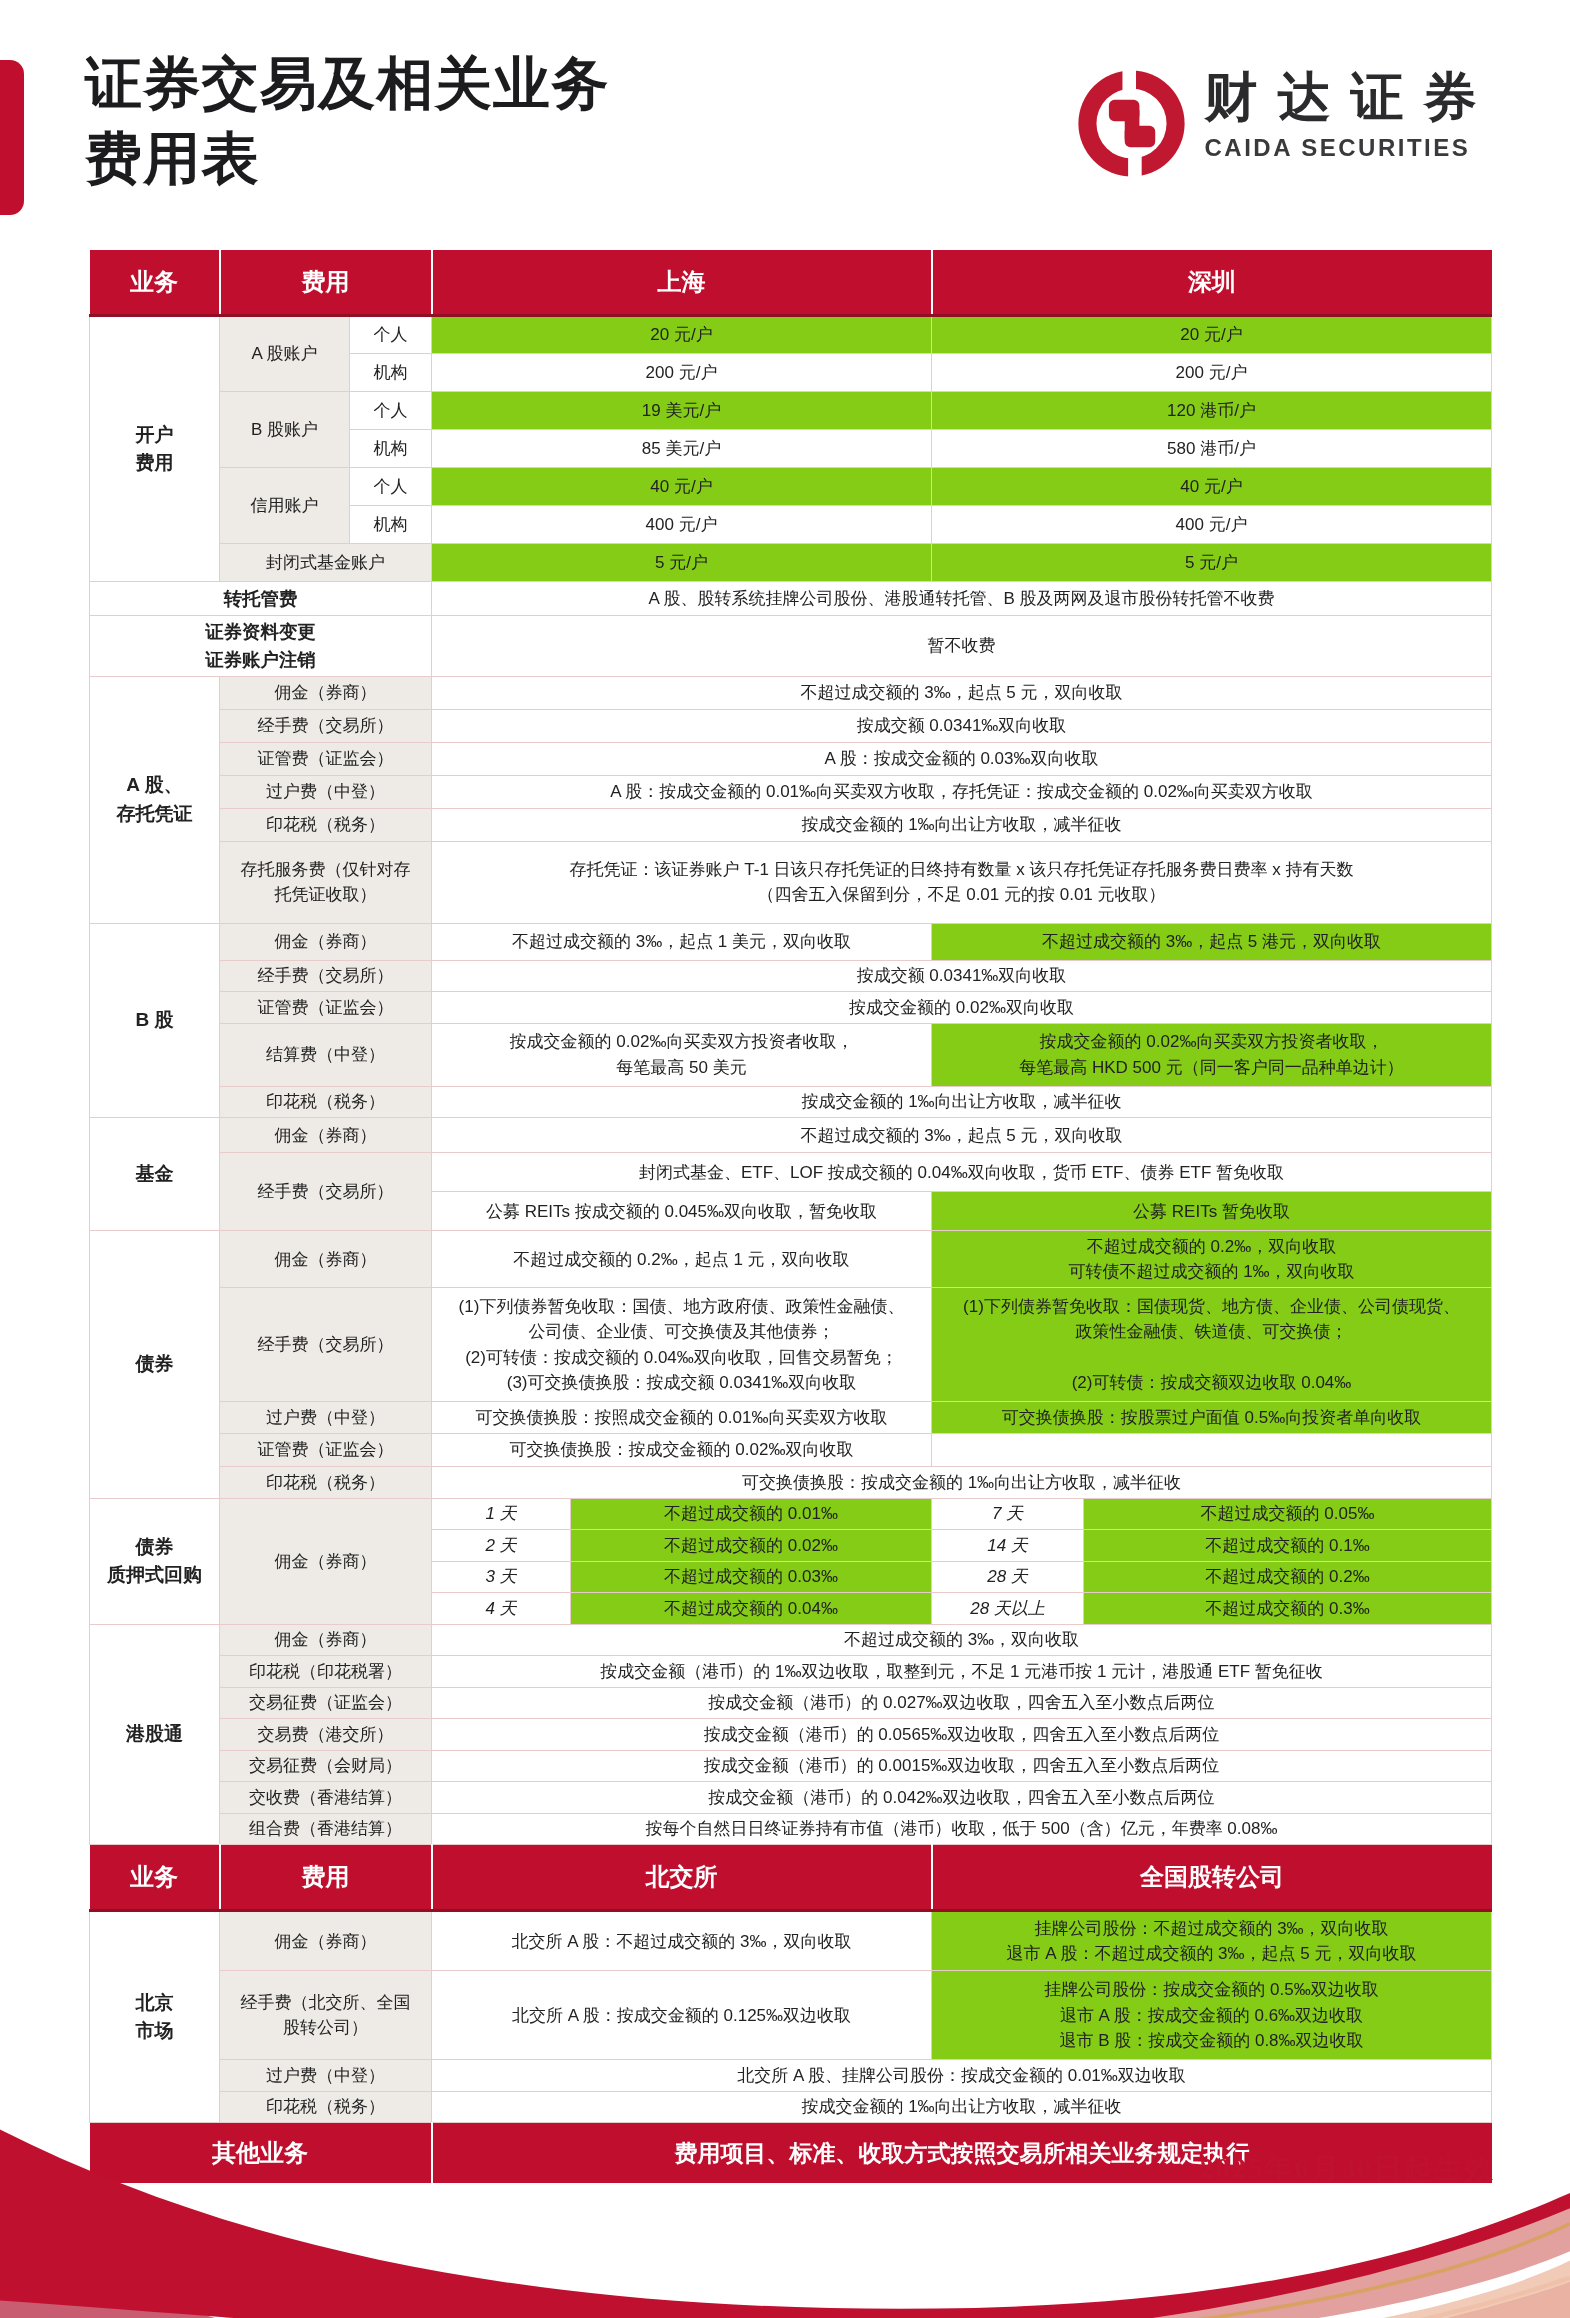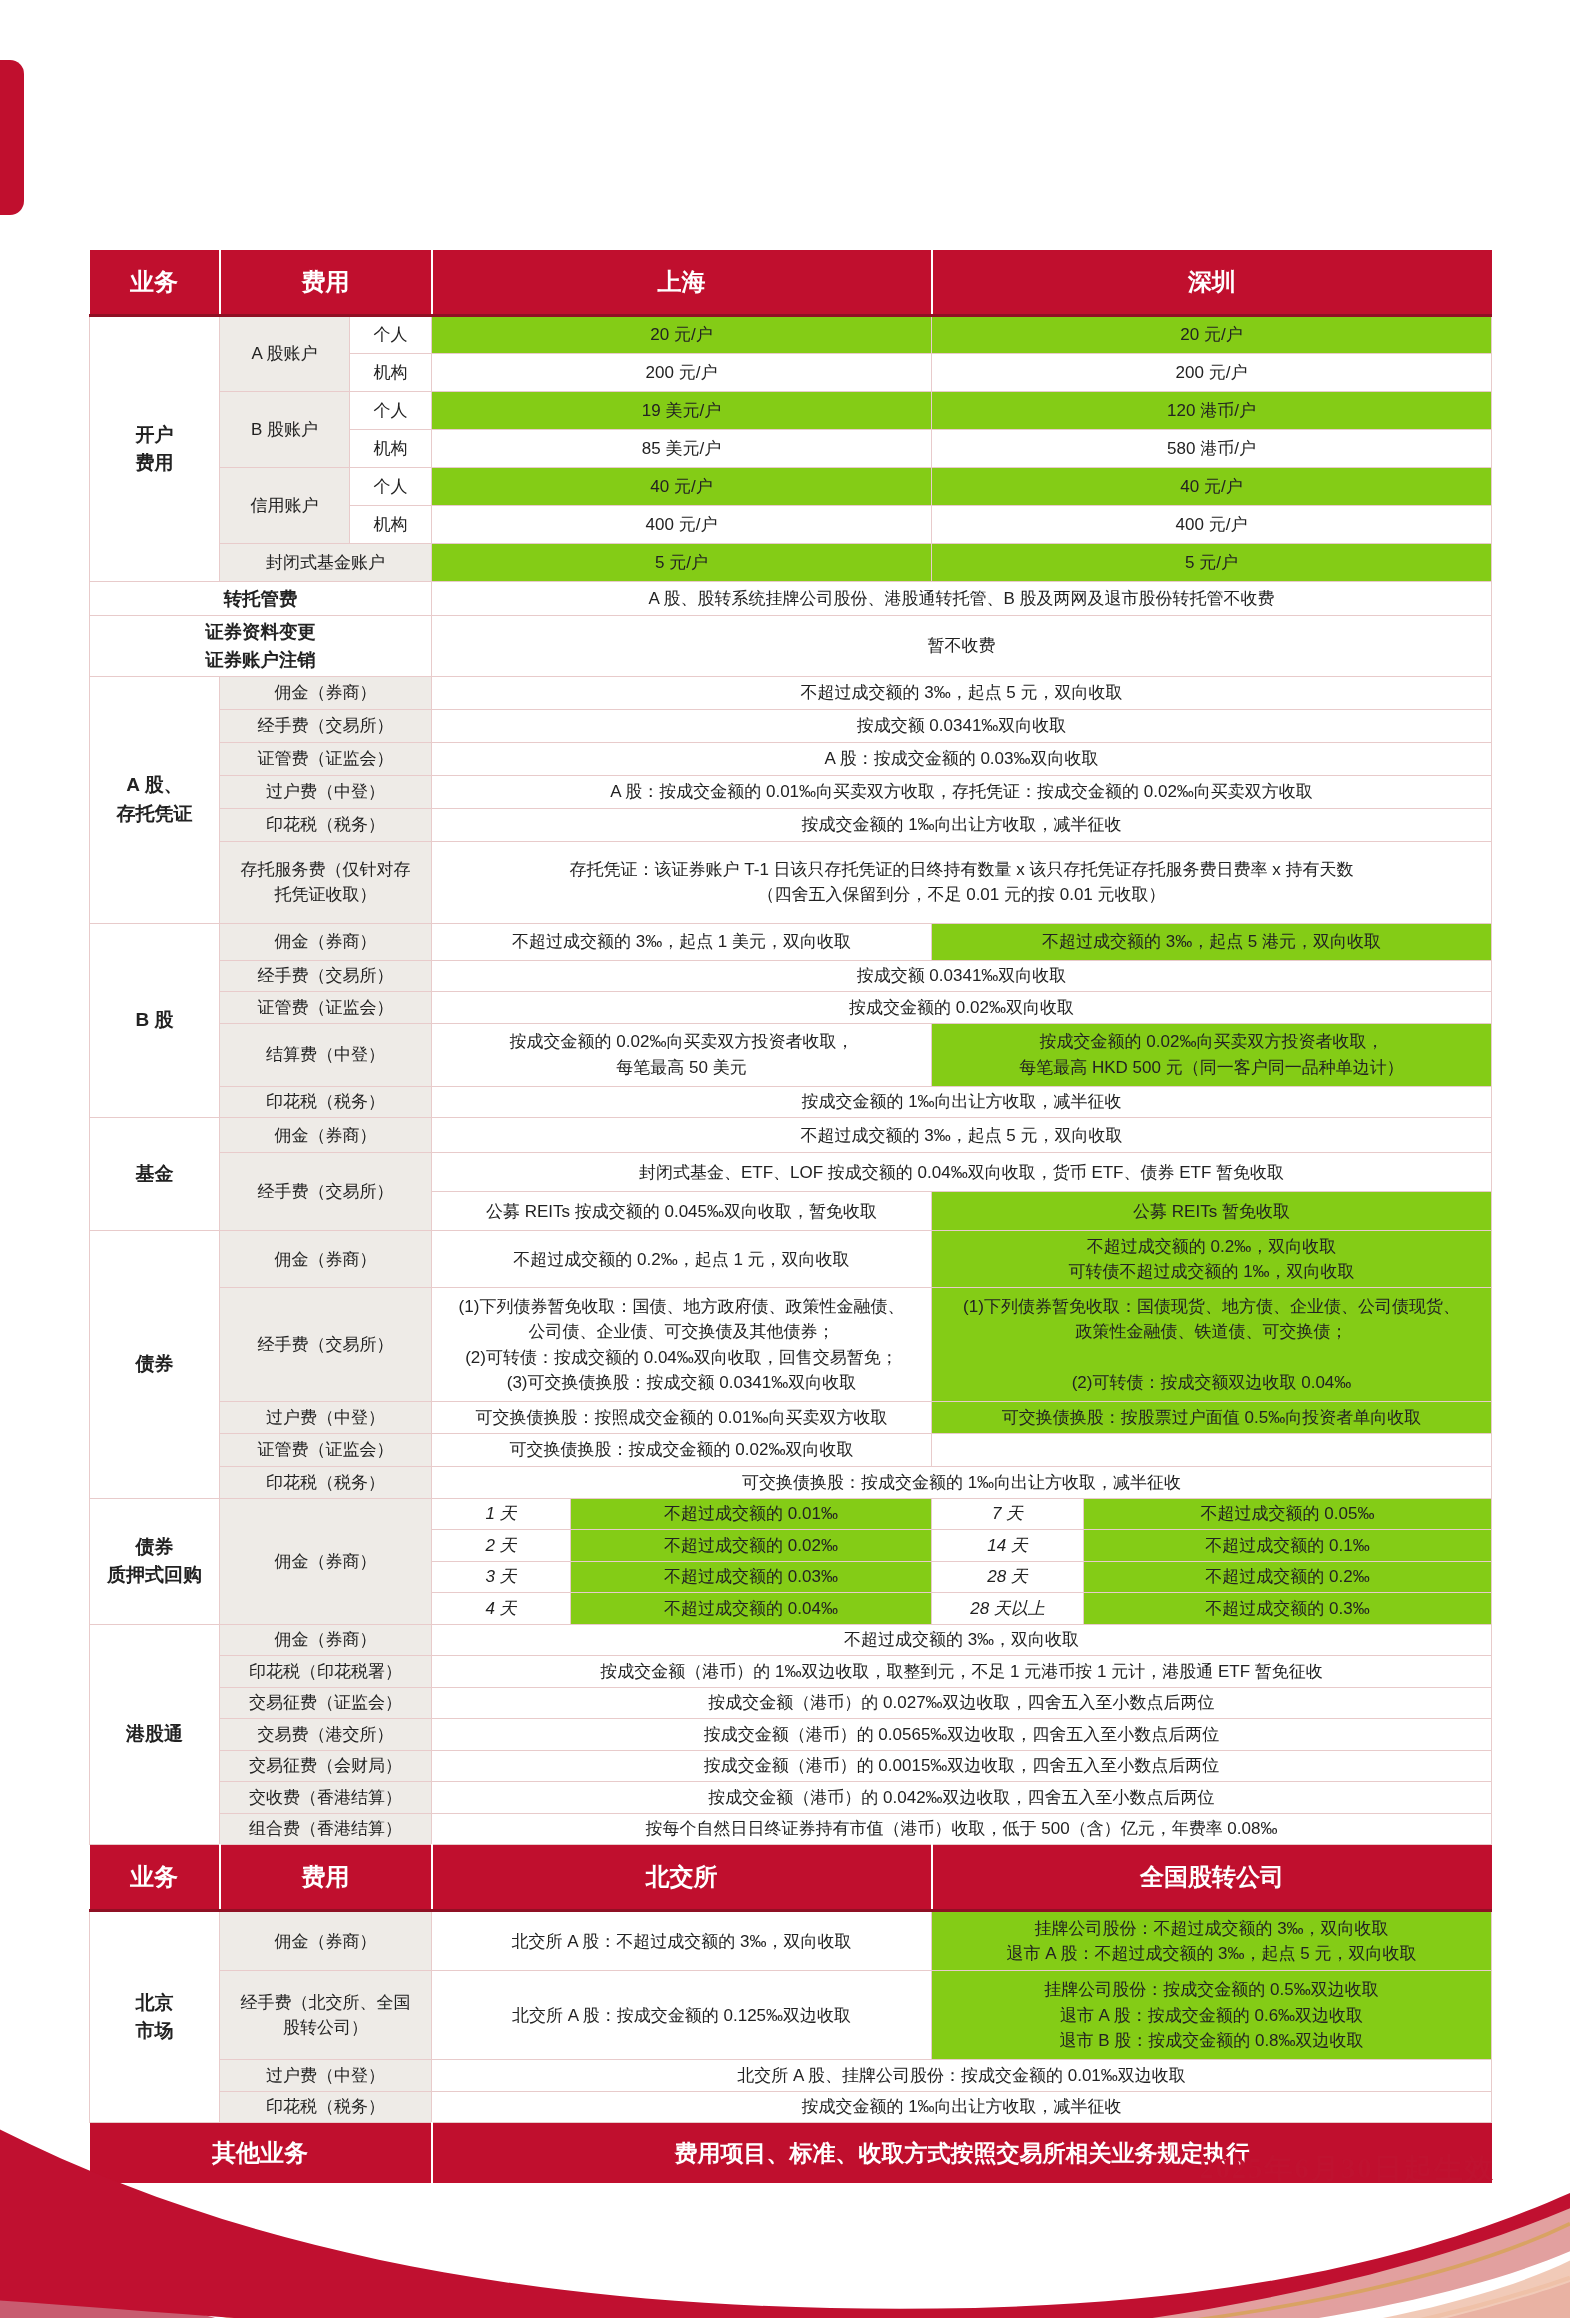--- a/index.html
+++ b/index.html
@@ -39,21 +39,38 @@
   .date{position:absolute;right:75px;top:2150px;font-size:28.5px;font-weight:700;color:#bf1230;
         letter-spacing:1.9px;font-family:Liberation Serif, serif;}
   .ribbons{position:absolute;left:0;bottom:0;width:1570px;height:203px;display:block;}
 </style>
 </head>
 <body>
 
 <div class="page">
 
   <div class="accent"></div>
-
+  <div class="title p">证券交易及相关业务
+费用表</div>
+
+  <div class="logo">
+    <svg viewBox="0 0 100 100">
+      <circle cx="50" cy="50" r="47" fill="#c01830"></circle>
+      <rect x="42" y="0" width="12" height="24" fill="#fff"></rect>
+      <rect x="47" y="76" width="12" height="24" fill="#fff"></rect>
+      <circle cx="50" cy="50" r="31" fill="#fff"></circle>
+      <rect x="30" y="29" width="27" height="19" rx="5" fill="#c01830"></rect>
+      <rect x="44" y="52" width="27" height="19" rx="5" fill="#c01830"></rect>
+      <rect x="44" y="38" width="13" height="26" fill="#c01830"></rect>
+    </svg>
+    <div>
+      <div class="logo-cn">财达证券</div>
+      <div class="logo-en">CAIDA SECURITIES</div>
+    </div>
+  </div>
 
   <table class="fee">
     <colgroup>
       <col style="width:130px">
         <col style="width:130px">
         <col style="width:82px">
       <col style="width:139px">
         <col style="width:361px">
         <col style="width:152px">
         <col style="width:408px">

